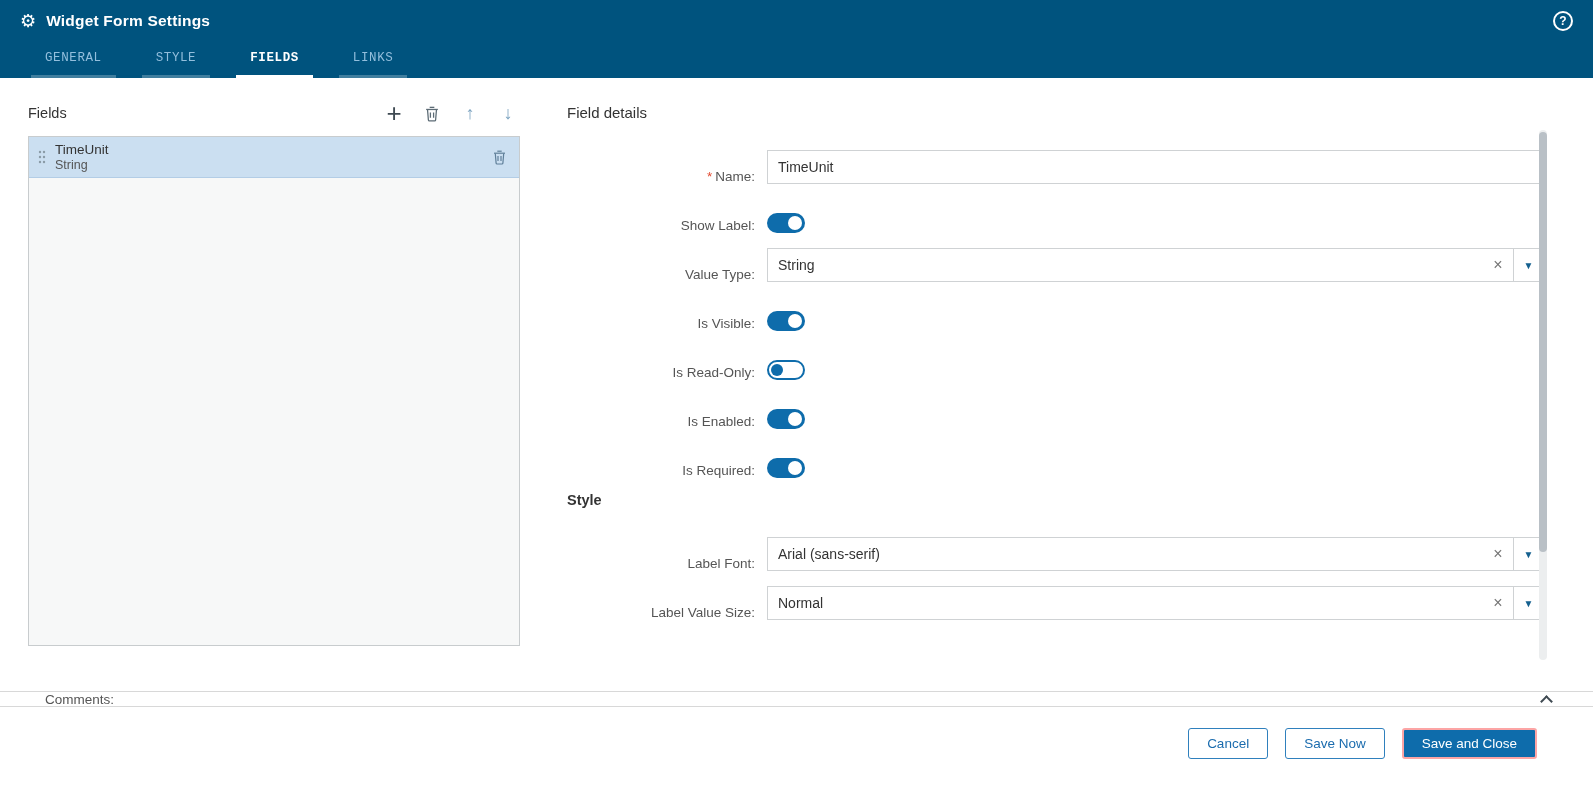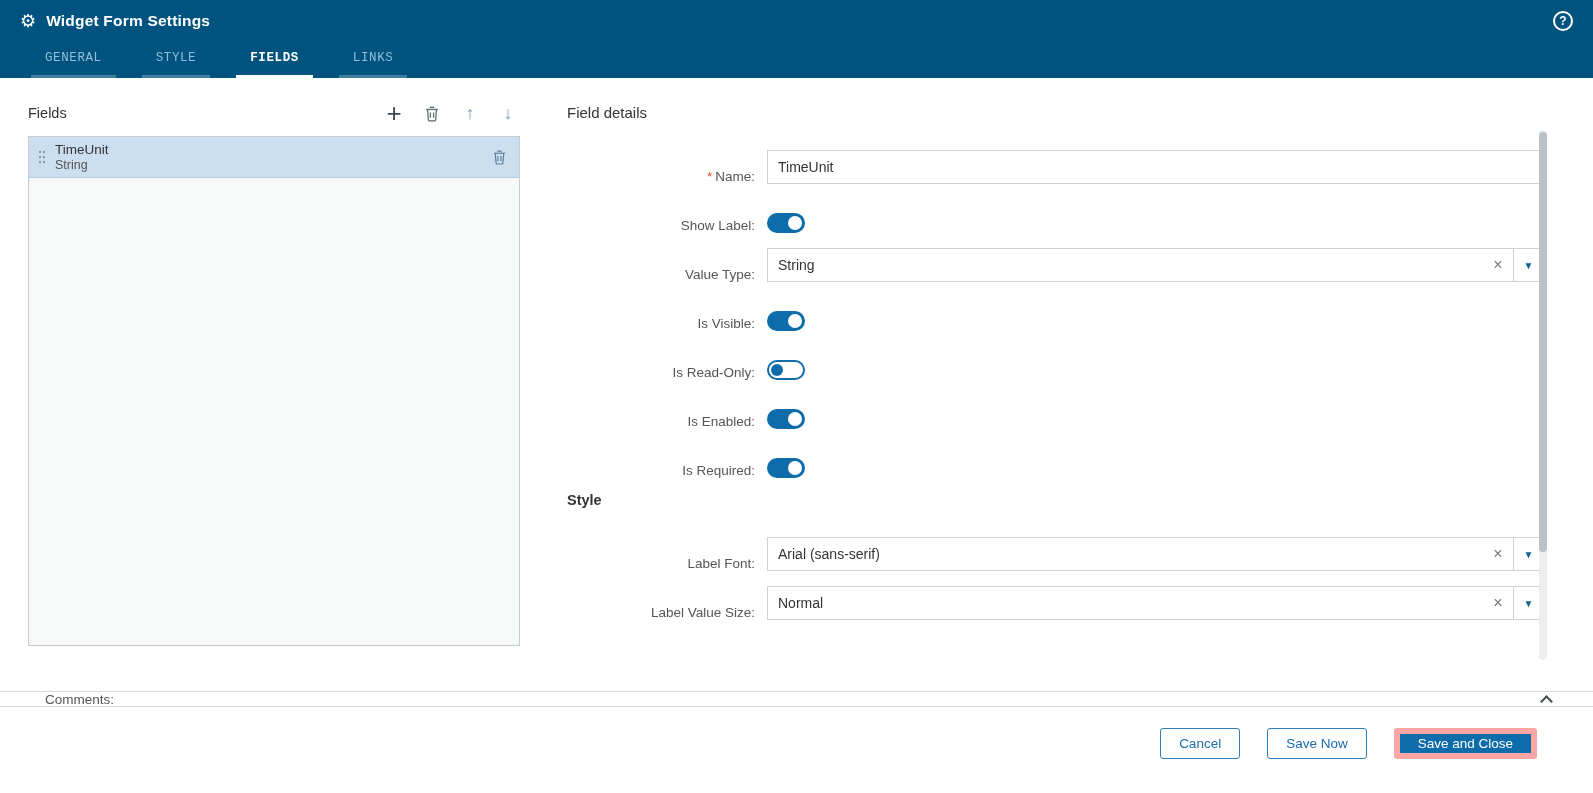--- a/index.html
+++ b/index.html
@@ -72,25 +72,25 @@
   .v-scrollbar .thumb { position:absolute; top:2px; left:0; width:100%; height:420px; background:#b9c0c6; border-radius:4px; cursor:grab; }
 
   
   .bottom-bar { position:absolute; left:0; right:0; bottom:0; height:102px; background:#fff; }
   .comments-bar { height:16px; border-top:1px solid #d8d8d8; border-bottom:1px solid #d8d8d8;
     display:flex; align-items:center; justify-content:space-between; padding:0 42px 0 45px; }
   .comments-label { font-size:13.5px; color:#555; }
   .chevron-up { width:9px; height:9px; border-left:2px solid #3f4a52; border-top:2px solid #3f4a52;
     transform:rotate(45deg); margin-top:4px; cursor:pointer; }
 
-  .footer-actions { display:flex; justify-content:flex-end; gap:27px; padding:21px 56px 0 0; }
+  .footer-actions { display:flex; justify-content:flex-end; gap:17px; padding:21px 56px 0 0; }
   .btn { height:31px; padding:0 18px; font-size:13.5px; border-radius:3px; font-family:inherit;
     display:flex; align-items:center; cursor:pointer; }
   .btn.outline { background:#fff; border:1px solid #2f80bd; color:#1b6cae; }
-  .btn.primary { background:#0e6cab; border:6px solid #fca5a5; color:#fff; }
+  .btn.primary { background:#0e6cab; border:2px solid #fca5a5; color:#fff; }
 </style>
 </head>
 <body>
 
 <div class="header">
   <div class="header-top">
     <div class="header-left">
       <span class="gear-glyph">⚙</span>
       <span class="app-title">Widget Form Settings</span>
     </div>

